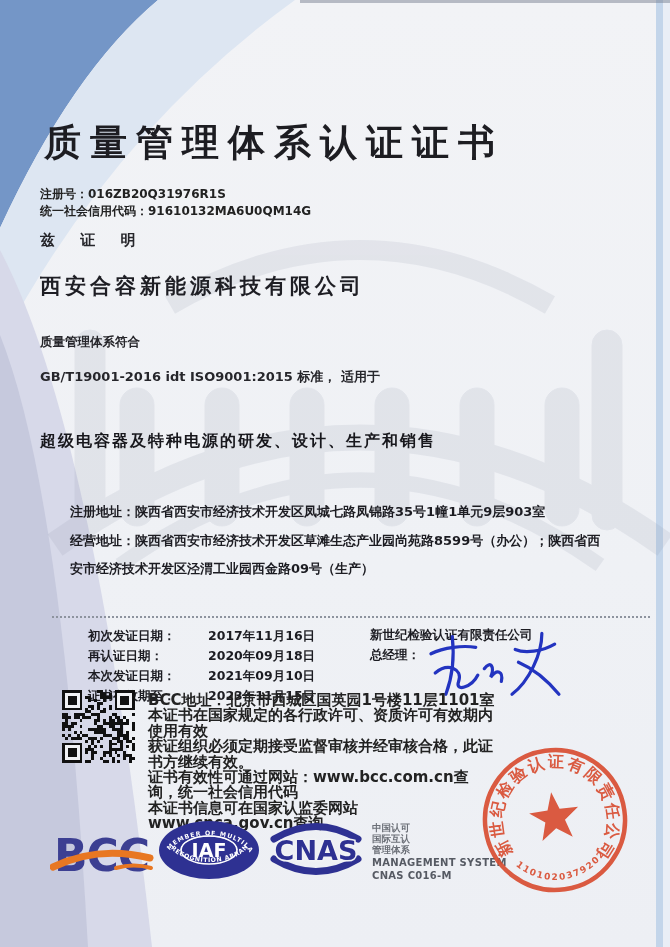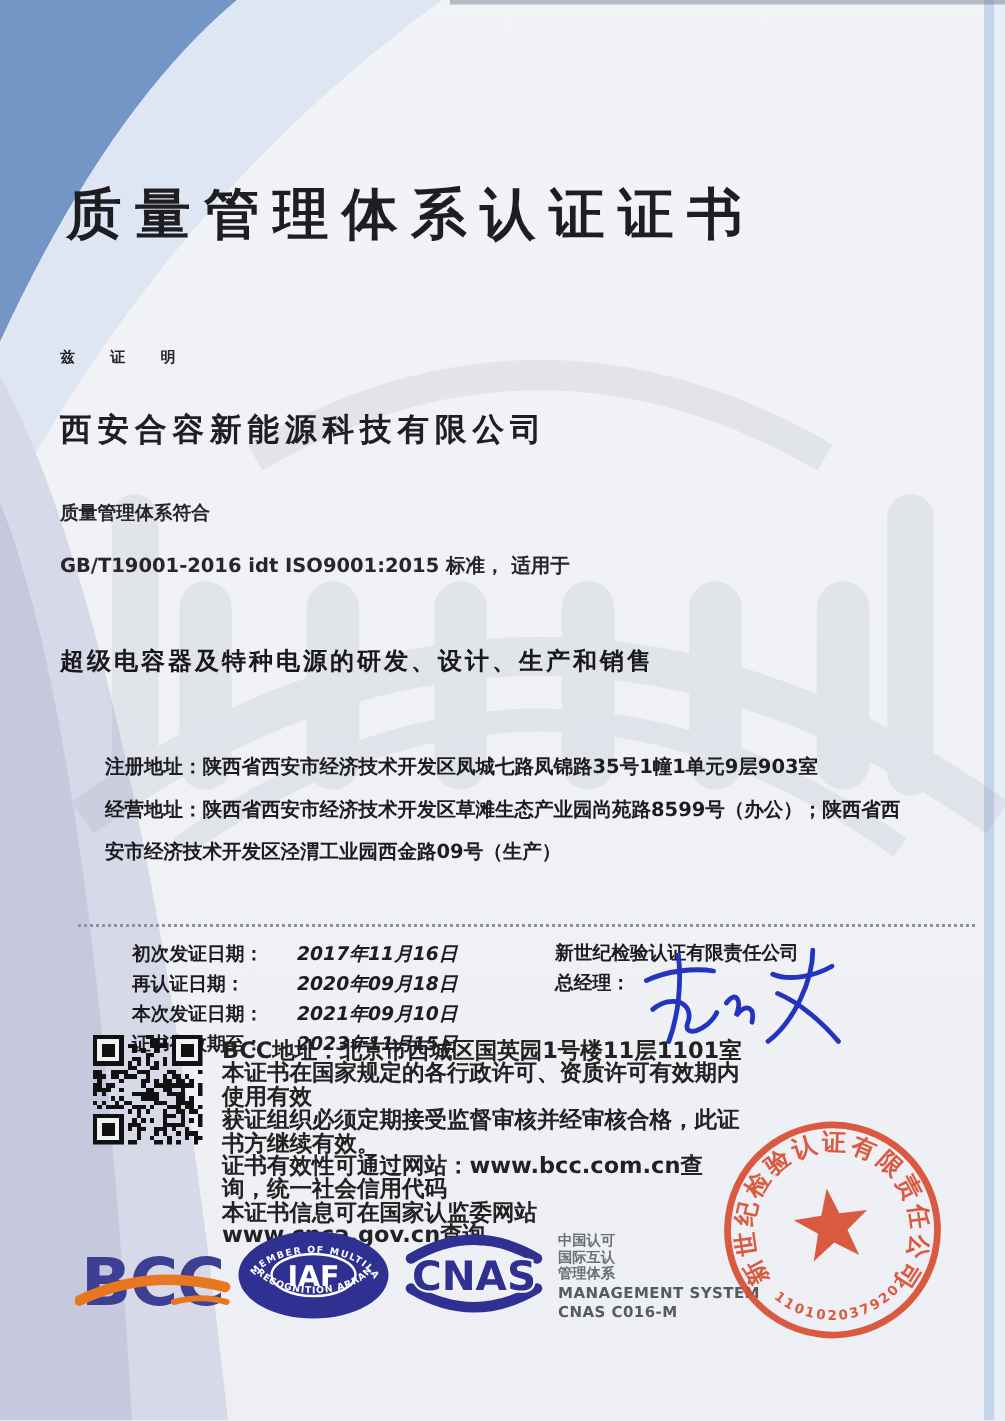--- a/index.html
+++ b/index.html
@@ -7,36 +7,36 @@
   body { font-family:"DejaVu Sans","Liberation Sans",sans-serif; color:#26262b; background:#eef0f4; }
   #stage { position:relative; width:670px; height:947px; overflow:hidden;
            background:linear-gradient(180deg,#f2f3f6 0%,#eff1f5 60%,#edeff4 100%); }
   .abs { position:absolute; }
   .ctr { text-align:left; }
 
   
   .title { top:118px; left:44px; width:590px; font-family:"DejaVu Serif","Liberation Serif",serif;
            font-size:37px; font-weight:700; letter-spacing:9px; color:#1d1d22; }
   .regblock { top:186px; left:40px; width:590px; font-size:12px; font-weight:700; line-height:16.5px; color:#222; }
-  .certify { top:231px; left:40px; width:590px; font-size:10px; font-weight:700; letter-spacing:10px; }
+  .certify { top:231px; left:40px; width:590px; font-size:15px; font-weight:700; letter-spacing:10px; }
   .company { top:272px; left:40px; width:590px; font-family:"DejaVu Serif","Liberation Serif",serif;
              font-size:21px; font-weight:600; letter-spacing:4px; color:#1e1e24; }
   .sysline { top:334px; left:40px; width:590px; font-size:12.5px; font-weight:700; }
   .stdline { top:352px; left:40px; width:590px; font-size:13px; font-weight:700;margin-top:16px; }
   .scope { top:431px; left:40px; width:590px; font-size:16px; font-weight:700; letter-spacing:2px; color:#18181d; }
   .addr { top:498px; left:70px; width:534px; font-size:13px; font-weight:700; line-height:28.5px; color:#1c1c22; }
 
   
   .dotline { top:616px; left:52px; width:598px; border-top:2px dotted #8d939e; height:0; }
 
   
   .dates { top:626px; left:88px; width:250px; font-size:12.5px; font-weight:700; color:#1c1c22; }
   .drow { display:flex; height:20px; line-height:20px; }
   .dlabel { width:104px; }
-  .dval { margin-left:6px;font-style:italic; }
+  .dval { margin-left:16px; }
   .issuer-name { top:627px; left:370px; font-size:12.5px; font-weight:700; color:#1c1c22; }
   .signer-label { top:647px; left:370px; font-size:12.5px; font-weight:700; color:#1c1c22; }
   .signature { top:626px; left:416px; width:160px; height:80px; }
 
   
   .qr { top:690px; left:62px; width:73px; height:73px; }
   .qr svg { width:100%; height:100%; }
   .fineprint { top:693px; left:148px; width:348px; font-size:15px; font-weight:700;
                line-height:15.4px; color:#222; }
 
@@ -76,20 +76,24 @@
       <rect x="375" y="388" width="34" height="138" rx="17"></rect>
       <rect x="460" y="388" width="34" height="138" rx="17"></rect>
       <rect x="545" y="388" width="34" height="138" rx="17"></rect>
       <rect x="75" y="330" width="30" height="200" rx="15"></rect>
       <rect x="592" y="330" width="30" height="200" rx="15"></rect>
     </g>
   </svg>
 
   <div class="abs ctr title">质量管理体系认证证书</div>
 
+  <div class="abs ctr regblock">
+    <div><span>注册号：</span><span>016ZB20Q31976R1S</span></div>
+    <div><span>统一社会信用代码：</span><span>91610132MA6U0QM14G</span></div>
+  </div>
 
   <div class="abs ctr certify">兹 证 明</div>
 
   <div class="abs ctr company">西安合容新能源科技有限公司</div>
 
   <div class="abs ctr sysline">质量管理体系符合</div>
   <div class="abs ctr stdline">GB/T19001-2016 idt ISO9001:2015 标准，  适用于</div>
 
   <div class="abs ctr scope">超级电容器及特种电源的研发、设计、生产和销售</div>
 

